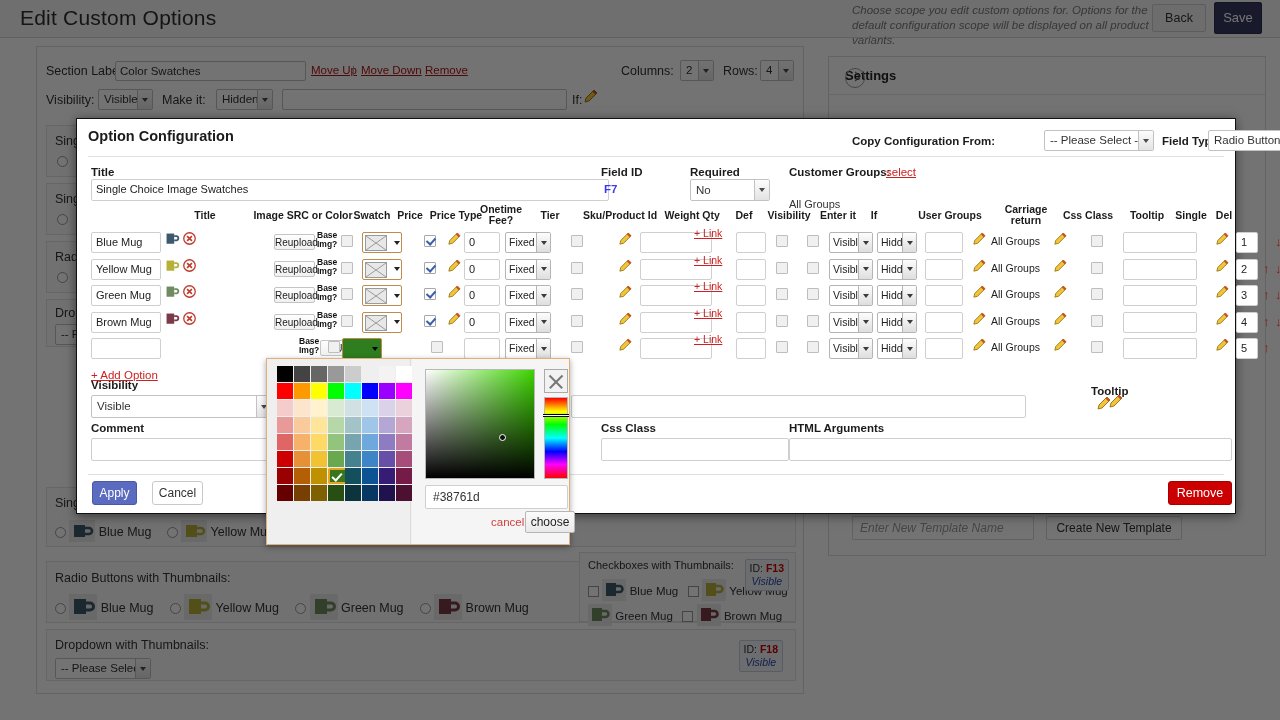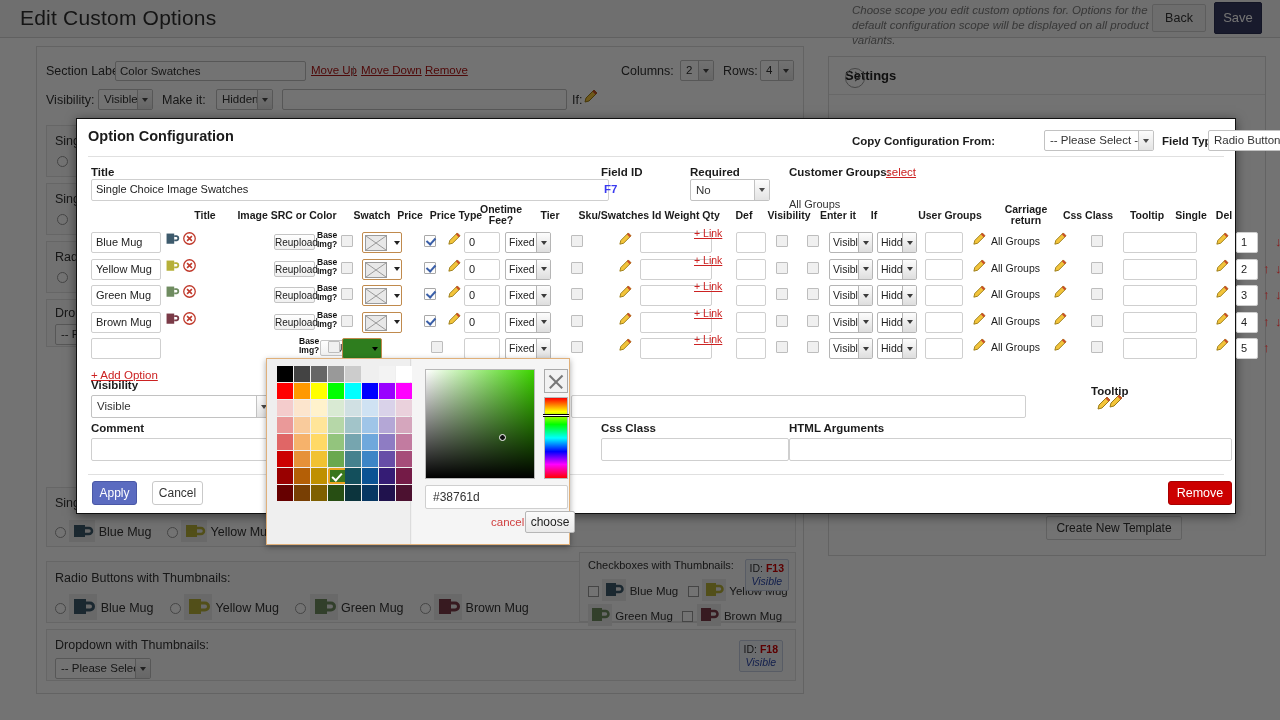--- a/index.html
+++ b/index.html
@@ -510,20 +510,21 @@
       </div>
     </div>
   </div>
 
   <div class="right-panel">
     <div class="settings-hdr">
       <span>Settings</span>
       <span class="circ-arrow"></span>
     </div>
   </div>
+  <div class="tpl-input">Enter New Template Name</div>
   <div class="tpl-btn">Create New Template</div>
 
 </div>
 
 <div id="dim"></div>
 
 <div id="modal">
   <div class="modal-title">Option Configuration</div>
   <div class="modal-hrule"></div>
 
@@ -546,27 +547,27 @@
   <div class="lbl" style="left:613px; top:47px;">Required</div>
   <div class="sel" style="position:absolute; left:613px; top:60px; width:80px; height:22px; line-height:20px;">
     <span>No</span>
     <span class="arw"></span>
   </div>
   <div class="lbl" style="left:712px; top:47px;">Customer Groups:</div>
   <span class="plink" style="left:809px; top:47px; font-size:11.5px;">select</span>
   <div class="lbl-n" style="left:712px; top:79px; font-size:11px;">All Groups</div>
 
   <div class="th" style="left:98px; top:91px; width:60px;">Title</div>
-  <div class="th" style="left:120px; top:91px; width:180px;">Image SRC or Color</div>
+  <div class="th" style="left:120px; top:91px; width:212px;">Image SRC or Color</div>
   <div class="th" style="left:260px; top:91px; width:70px;">Swatch</div>
   <div class="th" style="left:305px; top:91px; width:56px;">Price</div>
   <div class="th" style="left:343px; top:91px; width:72px;">Price Type</div>
   <div class="th" style="left:398px; top:85px; width:52px;">Onetime Fee?</div>
   <div class="th" style="left:450px; top:91px; width:46px;">Tier</div>
-  <div class="th" style="left:490px; top:91px; width:106px;">Sku/Swatches Id</div>
+  <div class="th" style="left:490px; top:91px; width:106px;">Sku/Product Id</div>
   <div class="th" style="left:572px; top:91px; width:66px;">Weight</div>
   <div class="th" style="left:615px; top:91px; width:38px;">Qty</div>
   <div class="th" style="left:648px; top:91px; width:38px;">Def</div>
   <div class="th" style="left:678px; top:91px; width:68px;">Visibility</div>
   <div class="th" style="left:730px; top:91px; width:62px;">Enter it</div>
   <div class="th" style="left:775px; top:91px; width:44px;">If</div>
   <div class="th" style="left:827px; top:91px; width:92px;">User Groups</div>
   <div class="th" style="left:920px; top:85px; width:58px;text-align:center;">Carriage return</div>
   <div class="th" style="left:975px; top:91px; width:72px;">Css Class</div>
   <div class="th" style="left:1043px; top:91px; width:54px;">Tooltip</div>

